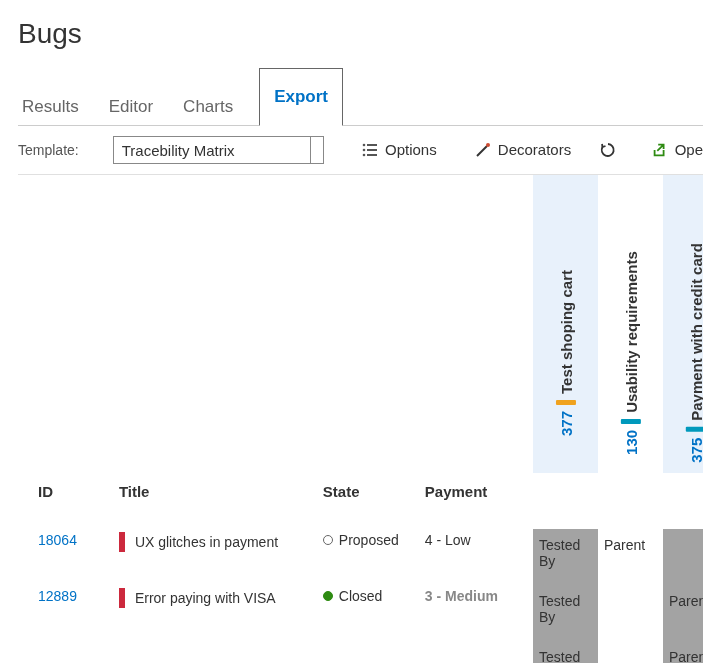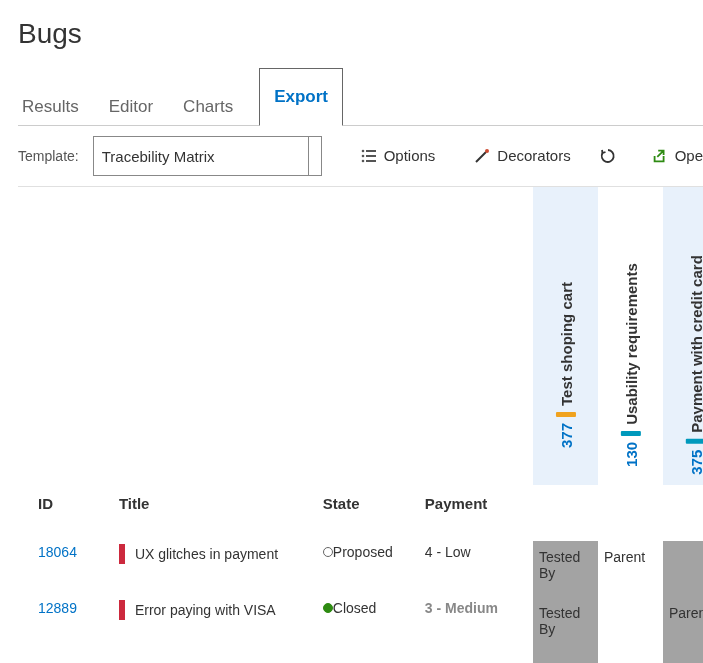--- a/index.html
+++ b/index.html
@@ -45,26 +45,27 @@
     align-items: center;
     gap: 14px;
     padding: 10px 0;
     border-bottom: 1px solid #e0e0e0;
   }
   .toolbar-label { color: #555; }
   .template-select {
     display: flex;
     align-items: center;
     border: 1px solid #888;
-    height: 40px;
+    height: 28px;
     width: 230px;
     padding: 0 6px 0 8px;
     justify-content: space-between;
     cursor: pointer;
     font-size: 15px;
+    margin-left: 20px;
   }
   .dd-btn {
     border-left: 1px solid #888;
     height: 100%;
     display: flex;
     align-items: center;
     padding-left: 6px;
   }
   .tool-btn {
     display: flex;
@@ -136,21 +137,21 @@
   .left-table { width: 515px; }
   .c-id { width: 95px; padding-left: 20px;}
   .c-title { width: 200px; }
   .c-state { width: 100px; }
   .c-sev { width: 110px; }
 
   .id-link { color: #0072c6; cursor: pointer; }
   .row-title { display: flex; align-items: center; gap: 10px; }
   .bug-bar { width: 6px; height: 20px; background: #cc293d; }
 
-  .state-cell { display: flex; align-items: center; }
+  .state-cell { display: flex; align-items: center; gap: 6px; }
   .state-dot {
     width: 10px; height: 10px; border-radius: 50%;
     border: 1.5px solid #666;
   }
   .state-dot.proposed { background: #fff; border-color: #666; }
   .state-dot.active { background: #0072c6; border-color: #0072c6; }
   .state-dot.closed { background: #2e8b12; border-color: #2e8b12; }
 
   .sev-low { color: #333; }
   .sev-crit { color: #cc0000; font-weight: 700; }

